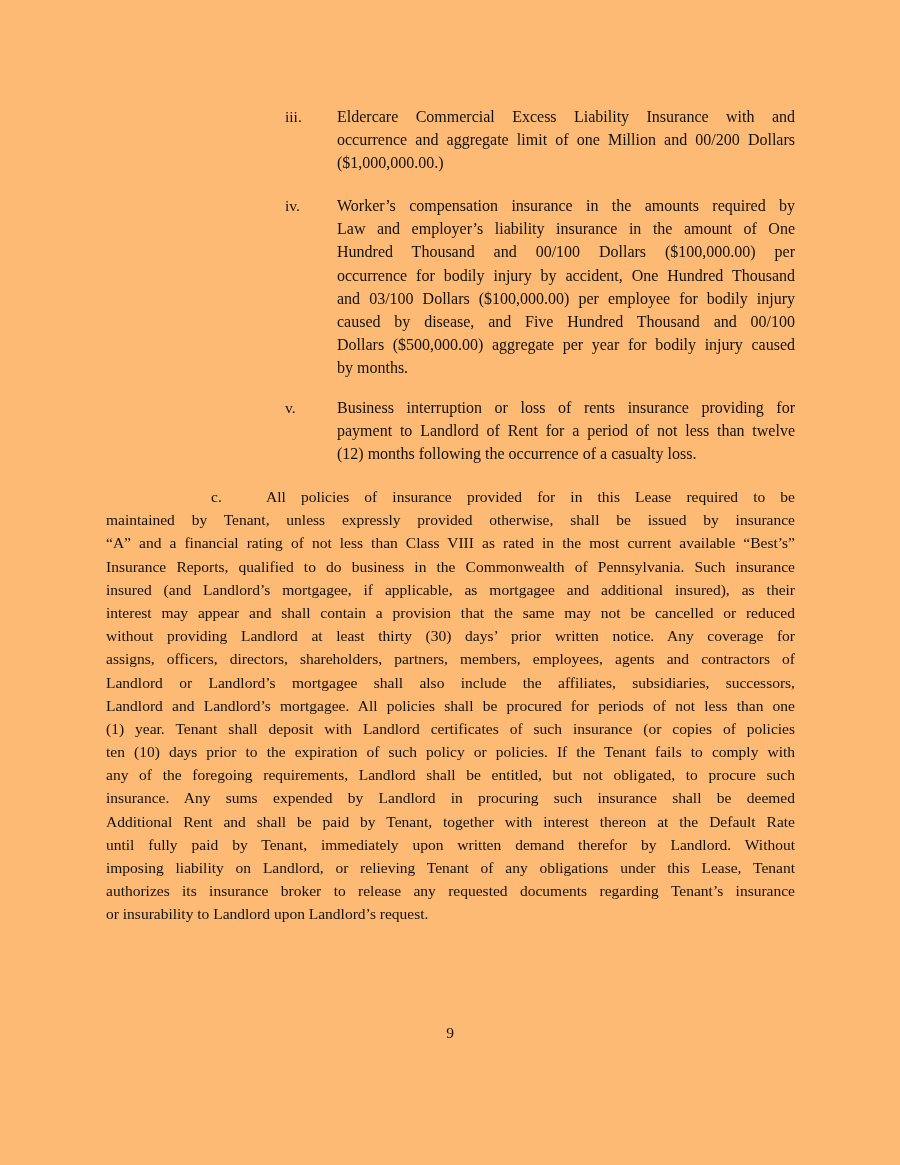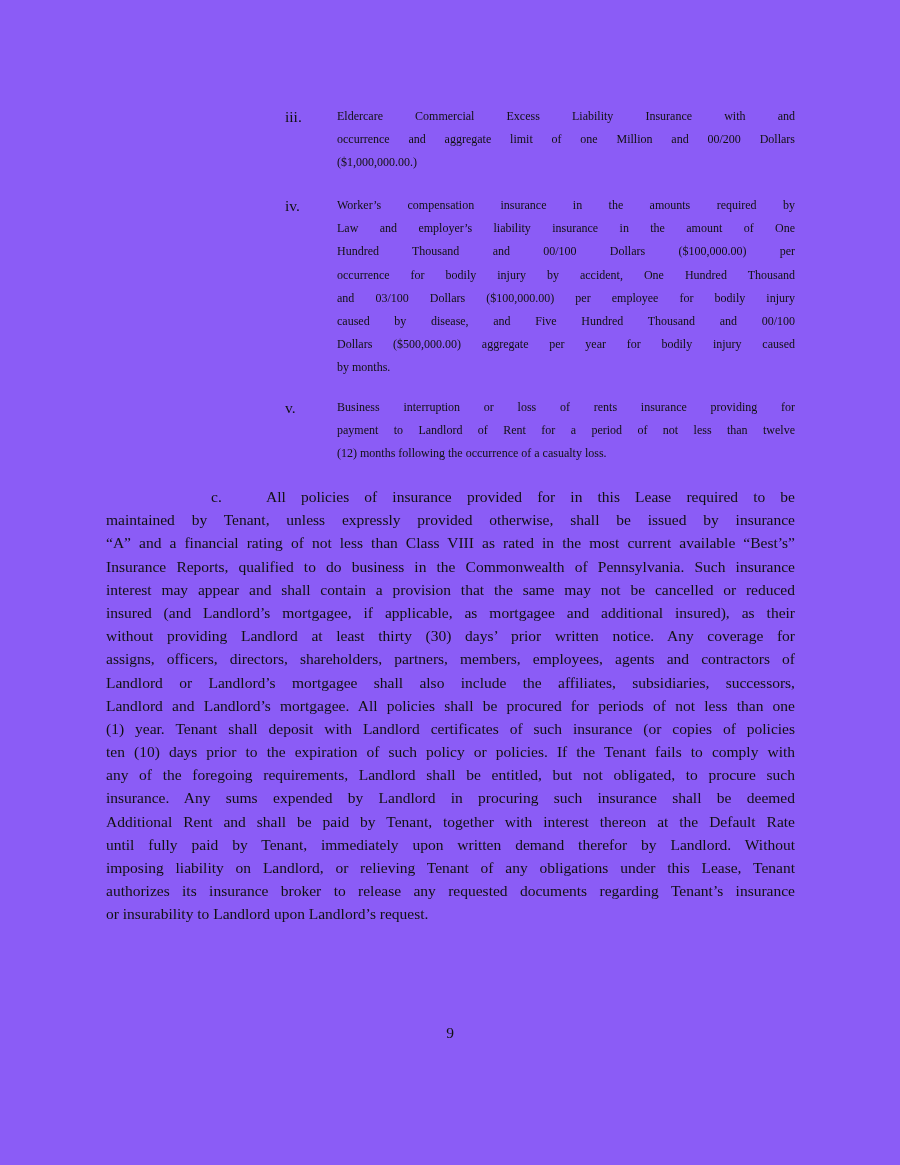--- a/index.html
+++ b/index.html
@@ -1,22 +1,22 @@
 <!DOCTYPE html>
 <html><head>
 <meta charset="utf-8">
 <style>
   html, body { margin: 0; padding: 0; background: #ffffff; }
   body { width: 900px; height: 1165px; position: relative; overflow: hidden;
          font-family: "Liberation Serif", "DejaVu Serif", serif; color: #111111; }
-  .page { position: absolute; left: 0; top: 0; width: 900px; height: 1165px; background: #8b5cf6; }
+  .page { position: absolute; left: 0; top: 0; width: 900px; height: 1165px; background: #fdba74; }
   .item { position: absolute; left: 285px; width: 510px; }
   .marker { position: absolute; left: 0; top: 0; font-size: 15.5px; line-height: 23.2px; }
   .item-body { position: absolute; left: 52px; width: 458px; }
-  .line { display: block; font-size: 12px; line-height: 23.2px; height: 23.2px;
+  .line { display: block; font-size: 16px; line-height: 23.2px; height: 23.2px;
           white-space: nowrap; text-align: justify; text-align-last: justify; }
   .line.last { text-align-last: left; }
   .para { position: absolute; left: 106px; width: 689px; top: 485px; }
   .para .line { font-size: 15.5px; line-height: 23.2px; height: 23.2px; }
   .para-label { display: inline-block; margin-left: 105px; width: 55px; text-align-last: left; }
   .page-number { position: absolute; top: 1024px; left: 0; width: 900px; text-align: center; font-size: 15.5px; }
 </style>
 </head>
 <body>
 
@@ -55,22 +55,22 @@
   </div>
 
   <div class="para">
     <span class="line" style="display:flex;">
       <span class="para-label">c.</span>
       <span style="flex:1; text-align:justify; text-align-last:justify;">All policies of insurance provided for in this Lease required to be</span>
     </span>
     <span class="line">maintained by Tenant, unless expressly provided otherwise, shall be issued by insurance</span>
     <span class="line">“A” and a financial rating of not less than Class VIII as rated in the most current available “Best’s”</span>
     <span class="line">Insurance Reports, qualified to do business in the Commonwealth of Pennsylvania. Such insurance</span>
+    <span class="line">insured (and Landlord’s mortgagee, if applicable, as mortgagee and additional insured), as their</span>
     <span class="line">interest may appear and shall contain a provision that the same may not be cancelled or reduced</span>
-    <span class="line">insured (and Landlord’s mortgagee, if applicable, as mortgagee and additional insured), as their</span>
     <span class="line">without providing Landlord at least thirty (30) days’ prior written notice. Any coverage for</span>
     <span class="line">assigns, officers, directors, shareholders, partners, members, employees, agents and contractors of</span>
     <span class="line">Landlord or Landlord’s mortgagee shall also include the affiliates, subsidiaries, successors,</span>
     <span class="line">Landlord and Landlord’s mortgagee. All policies shall be procured for periods of not less than one</span>
     <span class="line">(1) year. Tenant shall deposit with Landlord certificates of such insurance (or copies of policies</span>
     <span class="line">ten (10) days prior to the expiration of such policy or policies. If the Tenant fails to comply with</span>
     <span class="line">any of the foregoing requirements, Landlord shall be entitled, but not obligated, to procure such</span>
     <span class="line">insurance. Any sums expended by Landlord in procuring such insurance shall be deemed</span>
     <span class="line">Additional Rent and shall be paid by Tenant, together with interest thereon at the Default Rate</span>
     <span class="line">until fully paid by Tenant, immediately upon written demand therefor by Landlord. Without</span>

